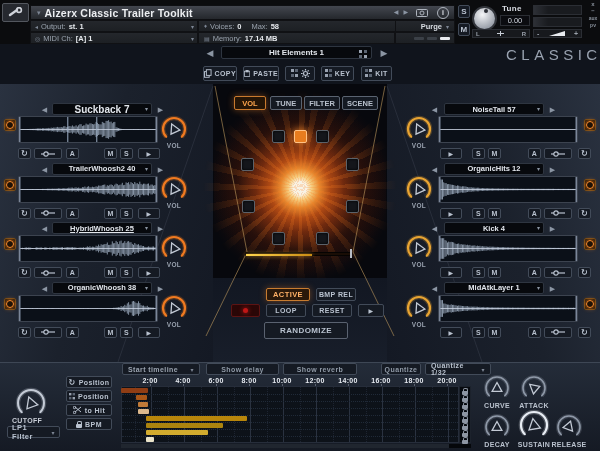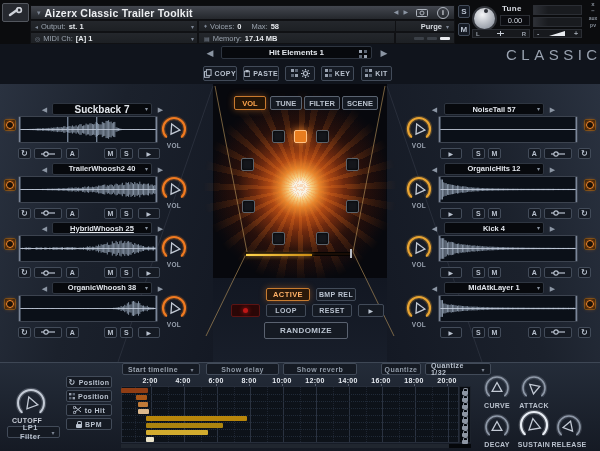--- a/index.html
+++ b/index.html
@@ -244,21 +244,21 @@
     </div>
   <div class="abs btn" style="left:266px;top:304px;width:40px;height:13px;">LOOP</div>
   <div class="abs btn" style="left:312px;top:304px;width:40px;height:13px;">RESET</div>
   <div class="abs btn" style="left:358px;top:304px;width:26px;height:13px;font-size:6px;">▶</div>
   <div class="abs btn" style="left:264px;top:322px;width:84px;height:17px;font-size:8px;border-color:#5a6270;">RANDOMIZE</div>
 
   <div class="abs" style="left:0;top:362px;width:600px;height:89px;background:linear-gradient(180deg,#242c39,#151a24);border-top:1px solid #3e4755;"></div>
 
   <div id="cutoffKnobHost" class="abs" style="left:0;top:380px;width:64px;height:44px;"></div>
   <div class="abs txt" style="left:12px;top:417px;color:#c8cdd6;">CUTOFF</div>
-  <div class="abs btn" style="left:7px;top:426px;width:53px;height:12px;justify-content:space-between;padding:0 4px;font-size:7.5px;text-align:center;">
+  <div class="abs btn" style="left:7px;top:426px;width:53px;height:12px;justify-content:space-between;padding:0 4px;font-size:7.5px;">
     <span>LP1 Filter</span>
     <span class="dim" style="font-size:6px;">▾</span>
   </div>
 
   <div class="abs btn" style="left:66px;top:376px;width:46px;height:12px;">
     <span style="font-size:8px;">↻</span>
     <span>Position</span>
   </div>
   <div class="abs btn" style="left:66px;top:390px;width:46px;height:12px;">
     <svg width="6" height="7" viewBox="0 0 6 7">

